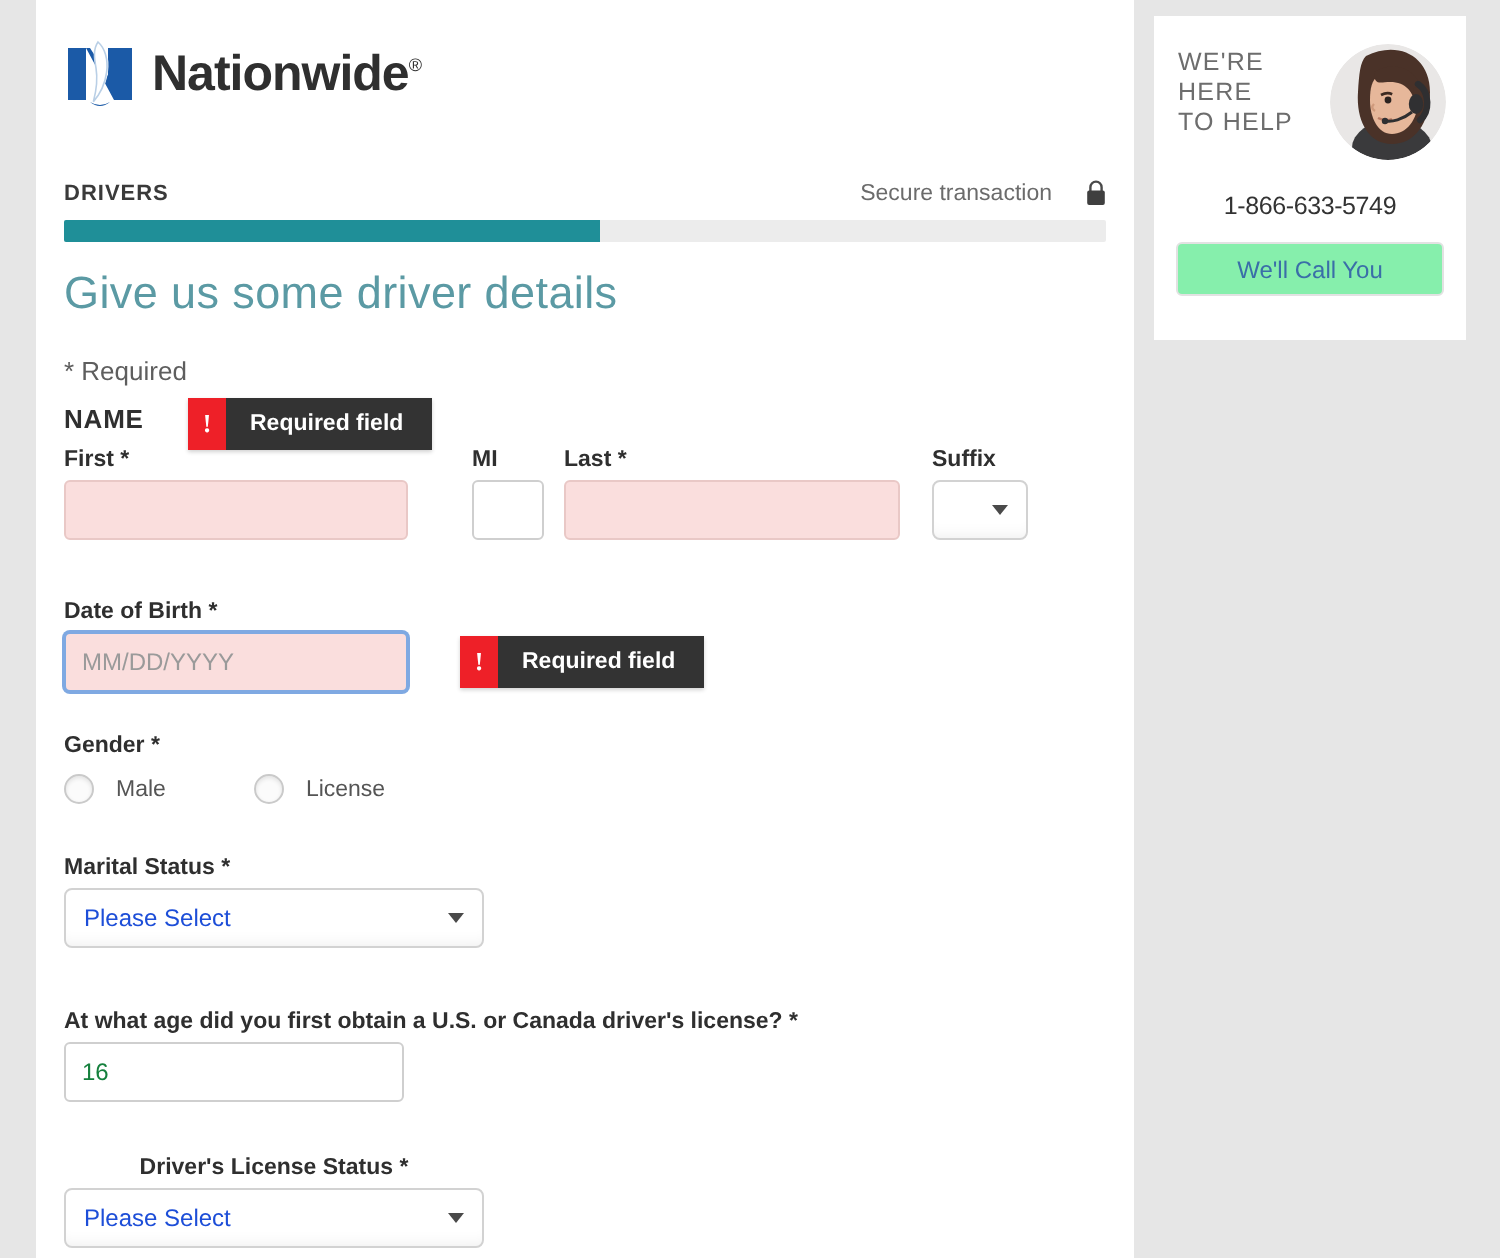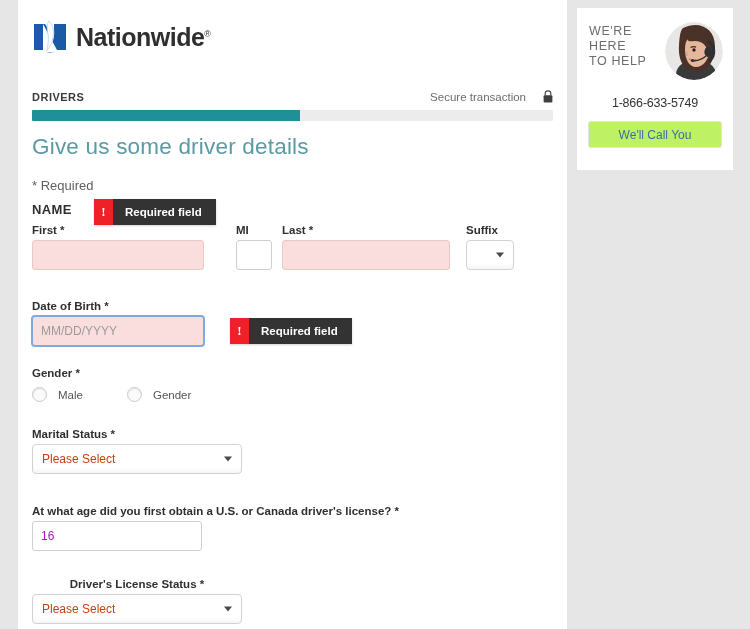--- a/index.html
+++ b/index.html
@@ -84,33 +84,33 @@
   .fld-label {
     font-size: 11.5px; font-weight: bold; color: #2f2f2f;
     margin-bottom: 4px; display: block; white-space: nowrap;
   }
   .sect-label {
     font-size: 13px; font-weight: bold; color: #2f2f2f;
     letter-spacing: 0.4px;
   }
   .txt-input {
     height: 30px; border: 1px solid #cfcfcf; border-radius: 3px;
-    background: #fff; font-size: 12px; color: #a21caf;
+    background: #fff; font-size: 12px; color: #15803d;
     padding: 0 8px; font-family: "Liberation Sans", sans-serif;
     outline: none; width: 100%;
   }
   .txt-input.error { background: #fadedd; border-color: #e9c8c6; }
   .txt-input.error.focused {
     border: 1px solid #7fa9e2;
     box-shadow: 0 0 0 1px #7fa9e2;
   }
   .txt-input::placeholder { color: #9a9a9a; }
   .sel-box {
     height: 30px; border: 1px solid #d2d2d2; border-radius: 4px;
-    background: #fff; font-size: 12px; color: #c2410c;
+    background: #fff; font-size: 12px; color: #1d4ed8;
     padding: 0 22px 0 9px; display: flex; align-items: center;
     position: relative; width: 100%;
     box-shadow: inset 0 -8px 10px -10px rgba(0,0,0,0.12);
   }
   .caret {
     position: absolute; right: 9px; top: 50%;
     transform: translateY(-50%);
     width: 0; height: 0;
     border-left: 4px solid transparent;
     border-right: 4px solid transparent;
@@ -193,21 +193,21 @@
     width: 58px; height: 58px; border-radius: 50%;
     overflow: hidden; flex: none; margin-top: -2px;
   }
   .help-phone {
     text-align: center; font-size: 12.5px; color: #333;
     margin-top: 16px; letter-spacing: -0.2px;
   }
   .call-btn {
     margin: 11px 11px 0 11px;
     height: 27px;
-    background: #bef264;
+    background: #86efac;
     border: 1px solid #e2e2e2;
     border-radius: 3px;
     color: #3a6ea8;
     font-size: 12px;
     display: flex; align-items: center; justify-content: center;
     cursor: pointer;
     font-family: "Liberation Sans", sans-serif;
   }
 </style>
 </head>
@@ -295,21 +295,21 @@
 
     <div id="gender-group">
       <label class="fld-label">Gender *</label>
       <div class="radio-row">
         <div class="radio-item">
           <span class="radio-dot"></span>
           <span class="radio-label">Male</span>
         </div>
         <div class="radio-item">
           <span class="radio-dot"></span>
-          <span class="radio-label">Gender</span>
+          <span class="radio-label">License</span>
         </div>
       </div>
     </div>
 
     <div id="marital-group">
       <label class="fld-label">Marital Status *</label>
       <div class="sel-box">
         <span>Please Select</span>
         <span class="caret"></span>
       </div>

